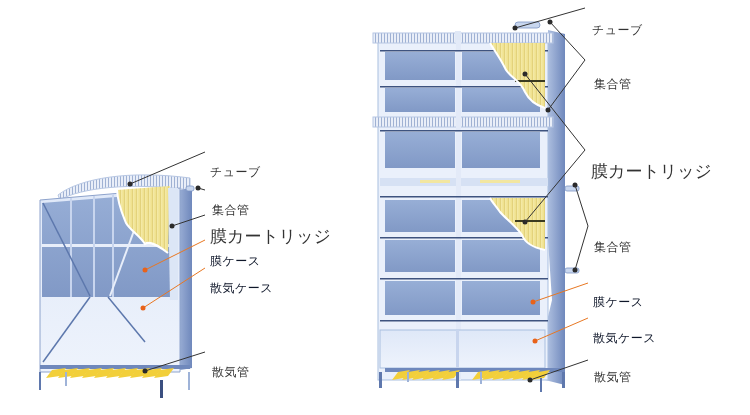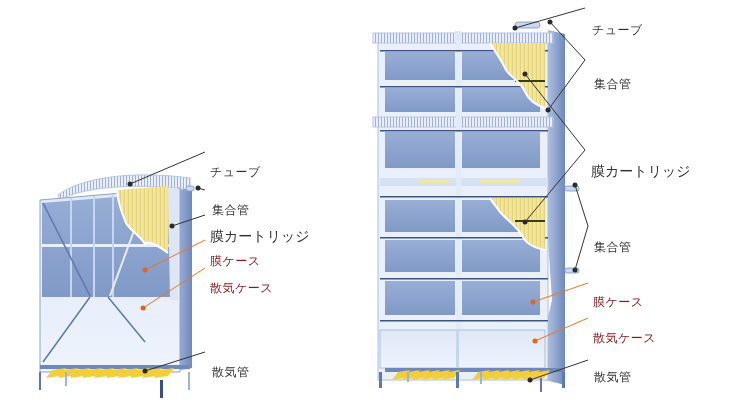--- a/index.html
+++ b/index.html
@@ -1,22 +1,22 @@
 <!DOCTYPE html>
 <html><head>
   <meta charset="utf-8">
   <style>
     html, body { margin: 0; padding: 0; background: #ffffff; }
     body { width: 750px; height: 415px; position: relative; overflow: hidden;
            font-family: "DejaVu Sans", "Liberation Sans", sans-serif; }
     #stage { position: absolute; left: 0; top: 0; width: 750px; height: 415px; }
     .lbl { position: absolute; font-size: 12px; line-height: 14px; white-space: nowrap; letter-spacing: 0.5px; margin-top: 20px; }
     .lbl.dark { color: #333333; }
-    .lbl.orange { color: #7f1d1d; }
-    .lbl.small { font-size: 14px; letter-spacing: 0; }
+    .lbl.orange { color: #0f172a; }
+    .lbl.small { font-size: 17px; letter-spacing: 0; }
   </style>
 </head>
 <body>
 
 <div id="stage">
 
   <svg width="750" height="415" viewBox="0 0 750 415" style="position:absolute;left:0;top:0">
     <defs>
       <linearGradient id="panelG" x1="0" y1="0" x2="0" y2="1">
         <stop offset="0" stop-color="#97aed6"></stop>

